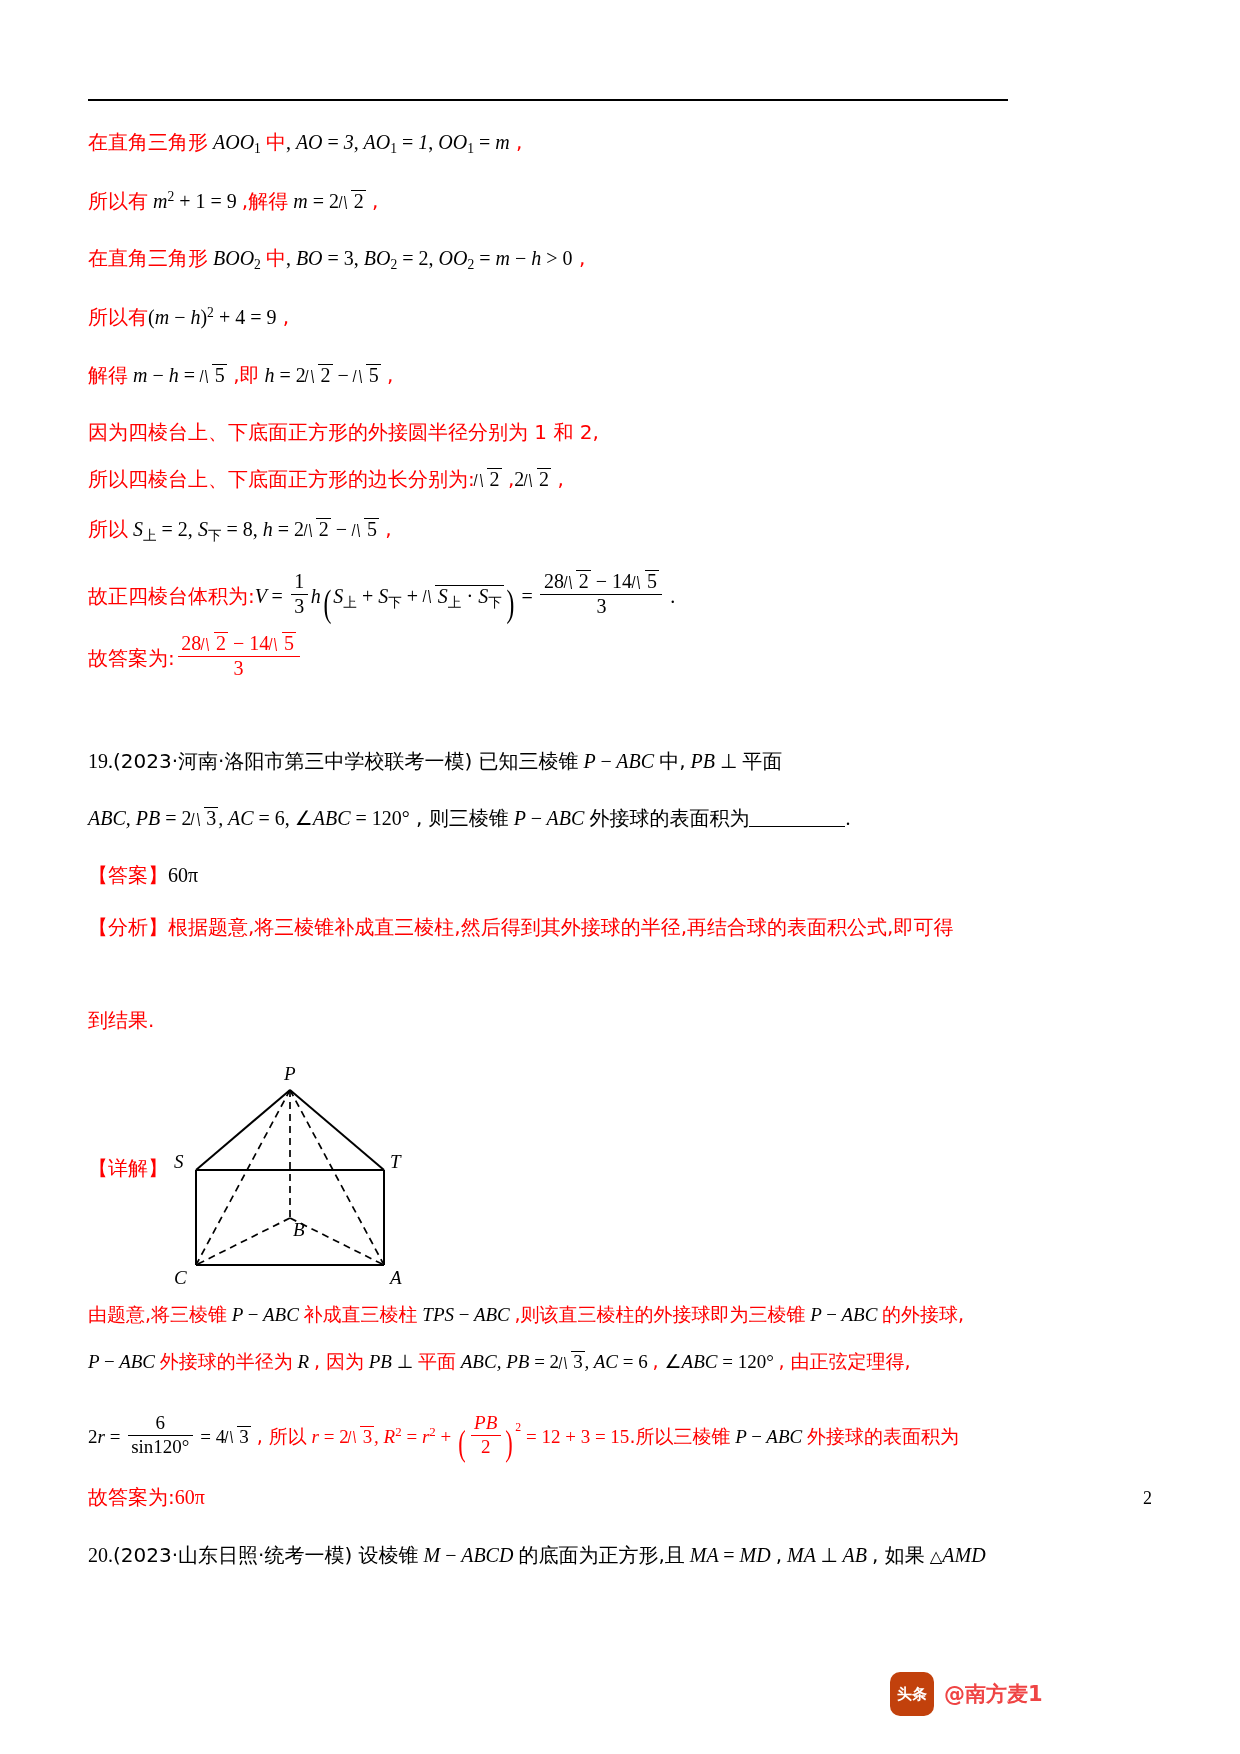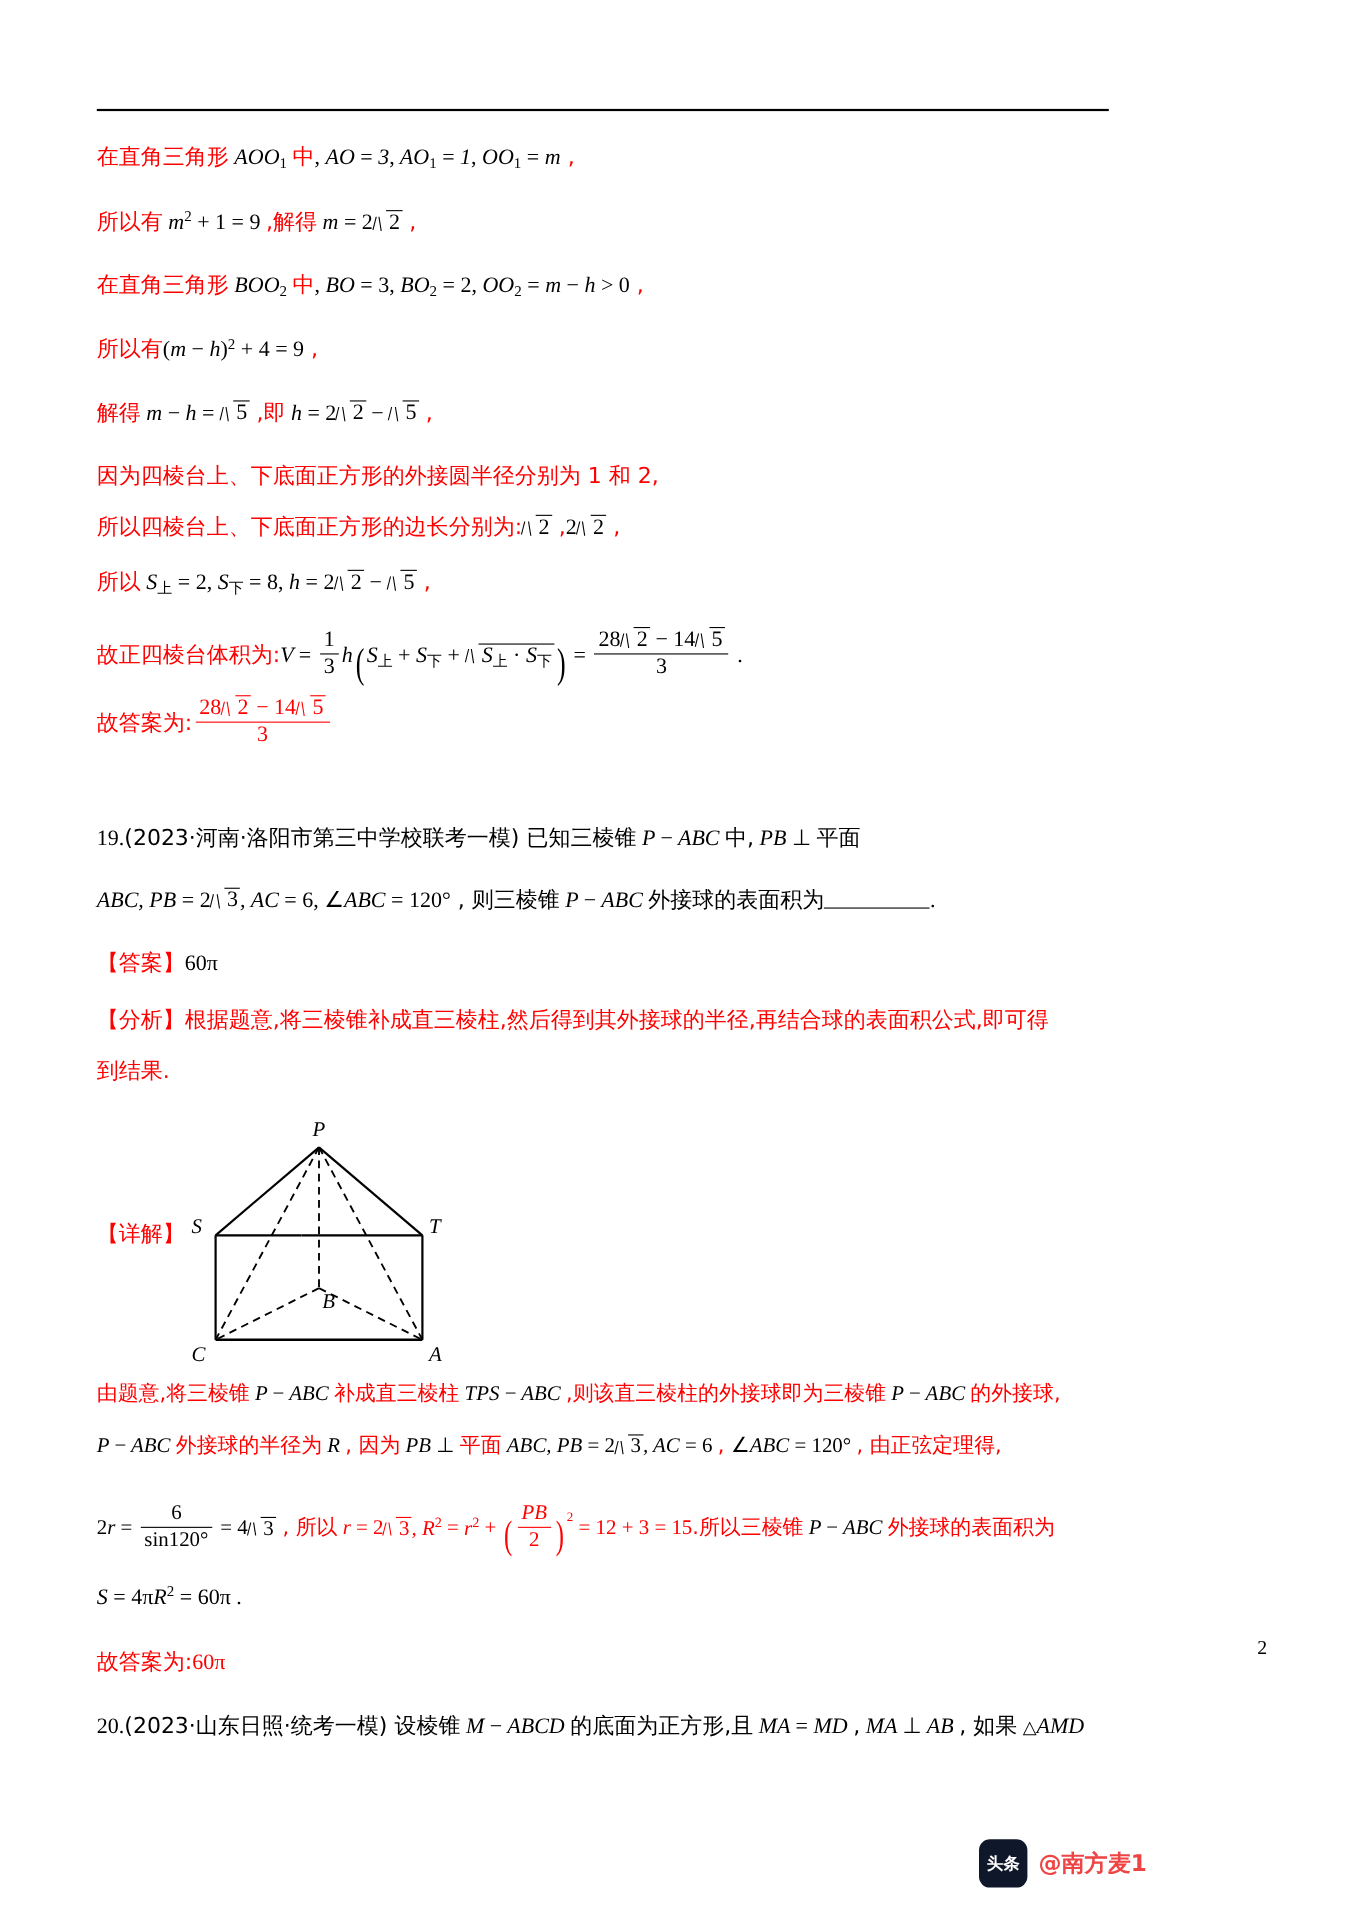--- a/index.html
+++ b/index.html
@@ -77,22 +77,22 @@
   .pagenum {
     position:absolute; right:88px; top:1488px;
     font-family:"Liberation Serif", serif; font-size:18px; color:#000;
   }
 
   .watermark {
     position:absolute; left:890px; top:1672px;
     display:flex; align-items:center; gap:10px;
   }
   .wm-logo {
-    width:44px; height:44px; border-radius:10px; background:#0f172a;
-    color:#fff; font-family:Liberation Sans, sans-serif; font-weight:bold;
+    width:44px; height:44px; border-radius:10px; background:#c2410c;
+    color:#fff; font-family:Liberation Serif, serif; font-weight:bold;
     font-size:15px; line-height:15px;
     display:flex; flex-direction:column; align-items:center; justify-content:center;
     letter-spacing:0px;
   }
   .wm-text {
     font-family:"DejaVu Sans", sans-serif; font-size:21px; font-weight:bold; color:#ef4444;
     white-space:nowrap;
   }
 </style>
 </head>
@@ -153,21 +153,21 @@
     </div>
 
     <div class="ln" style="font-size:20px; height:52px;">
       <span class="red cn">【答案】</span><span class="blk mn">60π</span>
     </div>
 
     <div class="ln" style="font-size:20px; height:46px;">
       <span class="red cn">【分析】</span><span class="red cn">根据题意,将三棱锥补成直三棱柱,然后得到其外接球的半径,再结合球的表面积公式,即可得</span>
     </div>
 
-    <div class="ln" style="font-size:20px; height:40px;">
+    <div class="ln" style="font-size:20px; height:40px;margin-top:47px;">
       <span class="red cn">到结果.</span>
     </div>
 
     <div class="figwrap" style="height:255px; position:relative;">
 
       <span class="red cn" style="position:absolute; left:0px; top:105px; font-size:20px;">【详解】</span>
 
       <svg class="figure" width="280" height="250" viewBox="0 0 280 250" style="left:78px; top:0px;">
 
         <line x1="108" y1="120" x2="30" y2="120" stroke="#000" stroke-width="2.0"></line>
@@ -204,23 +204,20 @@
 
 
     <div class="ln" style="font-size:19px; height:62px;">
       <span class="blk mi">P </span><span class="blk mn">−</span><span class="blk mi"> ABC </span><span class="red cn">外接球的半径为</span><span class="blk mi"> R </span><span class="red cn">, 因为</span><span class="blk mi"> PB </span><span class="blk mn">⊥ </span><span class="red cn">平面</span><span class="blk mi"> ABC, PB </span><span class="blk mn">= 2</span><span class="blk sqrt"><span class="rad mn">3</span></span><span class="blk mi">, AC </span><span class="blk mn">= 6 </span><span class="red cn">, </span><span class="blk mn">∠</span><span class="blk mi">ABC </span><span class="blk mn">= 120° </span><span class="red cn">, 由正弦定理得,</span>
     </div>
 
     <div class="ln" style="font-size:19px; height:74px;">
       <span class="blk mn">2</span><span class="blk mi">r </span><span class="blk mn">= </span><span class="blk frac"><span class="num mn">6</span><span class="den mn">sin120°</span></span><span class="blk mn"> = 4</span><span class="blk sqrt"><span class="rad mn">3</span></span><span class="red cn"> , 所以</span><span class="red mi"> r </span><span class="red mn">= 2</span><span class="red sqrt"><span class="rad mn">3</span></span><span class="red mi">, R<span class="sup">2</span> </span><span class="red mn">= </span><span class="red mi">r<span class="sup">2</span> </span><span class="red mn">+ </span><span class="red bigparen">(</span><span class="red frac"><span class="num mi">PB</span><span class="den mn">2</span></span><span class="red bigparen">)</span><span class="red sup" style="font-size:0.62em; vertical-align:1.0em;">2</span><span class="red mn"> = 12 + 3 = 15</span><span class="red cn">.所以三棱锥</span><span class="blk mi"> P </span><span class="blk mn">−</span><span class="blk mi"> ABC </span><span class="red cn">外接球的表面积为</span>
     </div>
 
-    <div class="ln" style="font-size:20px; height:60px;">
-      <span class="blk mi">S </span><span class="blk mn">= 4π</span><span class="blk mi">R<span class="sup">2</span> </span><span class="blk mn">= 60π .</span>
-    </div>
 
     <div class="ln" style="font-size:20px; height:58px;">
       <span class="red cn">故答案为:</span><span class="red mn">60π</span>
     </div>
 
     <div class="ln" style="font-size:20px; height:40px;">
       <span class="blk mn">20.</span><span class="blk cn">(2023·山东日照·统考一模)</span><span class="blk cn"> 设棱锥</span><span class="blk mi"> M </span><span class="blk mn">−</span><span class="blk mi"> ABCD </span><span class="blk cn">的底面为正方形,且</span><span class="blk mi"> MA </span><span class="blk mn">=</span><span class="blk mi"> MD </span><span class="blk cn">,</span><span class="blk mi"> MA </span><span class="blk mn">⊥</span><span class="blk mi"> AB </span><span class="blk cn">, 如果</span><span class="blk mn"> <span style="font-size:0.82em;">△</span></span><span class="blk mi">AMD</span>
     </div>
 
   </div>

